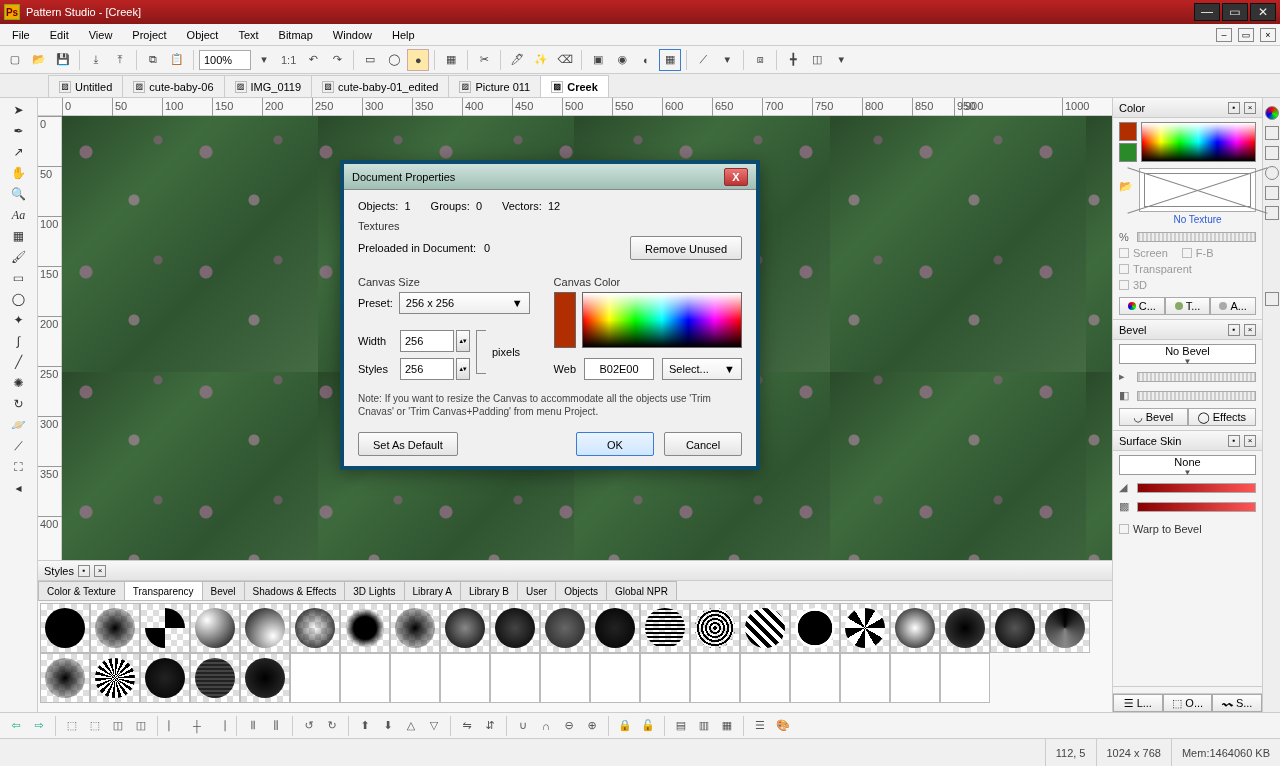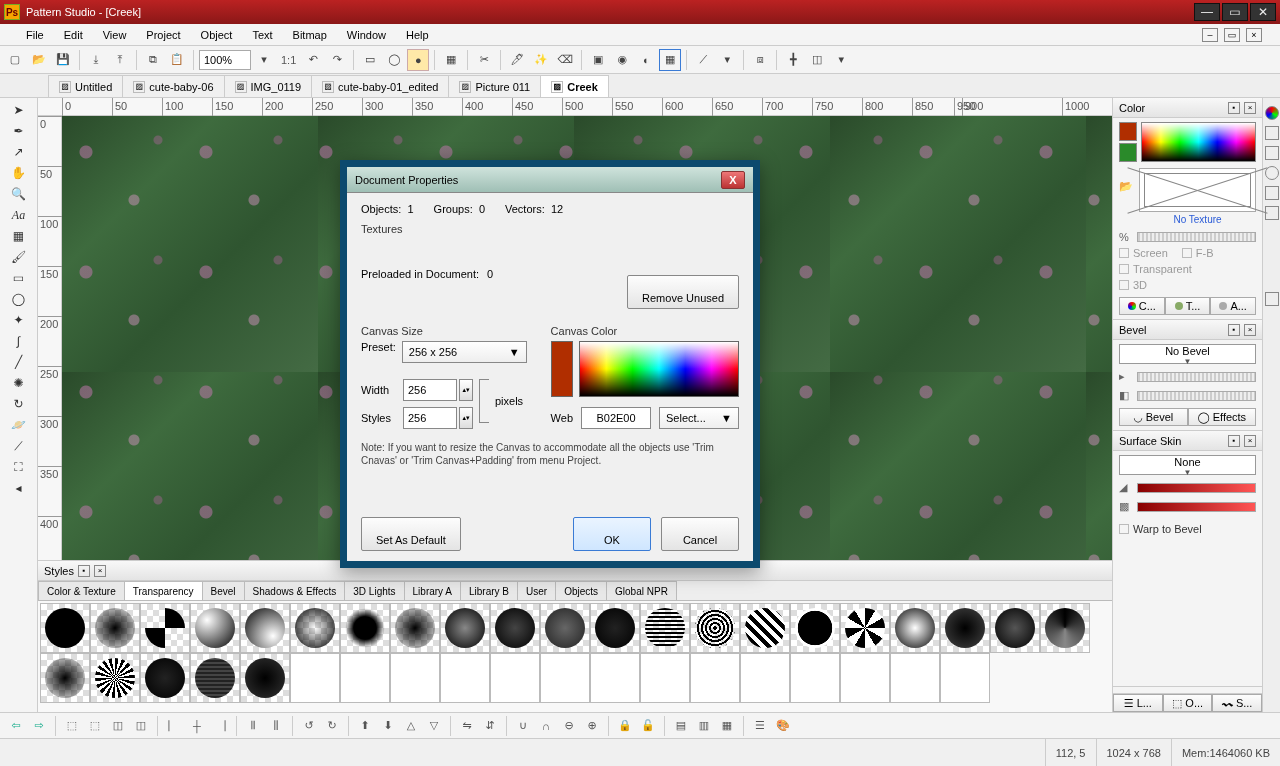--- a/index.html
+++ b/index.html
@@ -1,21 +1,21 @@
 <!DOCTYPE html>
 <html><head>
 <meta charset="utf-8">
 <style>
 * { box-sizing: border-box; margin: 0; padding: 0; font-family: "Segoe UI", Tahoma, sans-serif; font-size: 11px; }
 html, body { width: 1280px; height: 766px; overflow: hidden; background: #f0f0f0; }
 .titlebar { height: 24px; background: linear-gradient(#bb2222,#8a1717); display: flex; align-items: center; color: #fff; padding: 0 4px; }
 .titlebar .app-icon { width:16px;height:16px;background:#f7a400;border:1px solid #7a2;display:flex;align-items:center;justify-content:center;font-weight:bold;color:#600;font-size:10px;margin-right:6px;}
 .titlebar .title { flex:1; }
 .titlebar .wbtn { width:26px;height:18px;background:#333;border:1px solid #111;margin-left:2px;display:flex;align-items:center;justify-content:center;color:#eee;font-size:12px;cursor:pointer;}
-.menubar { height:22px; background:#f4f4f4; border-bottom:1px solid #ccc; display:flex; align-items:center; padding:0 18px; gap:4px;}
+.menubar { height:22px; background:#f4f4f4; border-bottom:1px solid #ccc; display:flex; align-items:center; padding:0 4px; gap:4px;}
 .menubar .mitem { padding:2px 8px; cursor:pointer; }
 .menubar .spacer { flex:1; }
 .menubar .mini { width:16px;height:14px;border:1px solid #888;margin-left:2px;display:flex;align-items:center;justify-content:center;font-size:9px;cursor:pointer;}
 .toolbar { height:28px; background:#f4f4f4; border-bottom:1px solid #ccc; display:flex; align-items:center; padding:0 4px; gap:2px;}
 .tbtn { width:22px;height:22px;border:1px solid transparent;display:flex;align-items:center;justify-content:center;cursor:pointer;color:#444;}
 .tsep { width:1px;height:20px;background:#ccc;margin:0 3px;}
 .zoom { width:52px;height:20px;border:1px solid #aaa;background:#fff;font-size:11px;padding:0 4px;}
 .tabrow { height:24px; background:#eee; border-bottom:1px solid #ccc; display:flex; align-items:flex-end; padding-left:48px; gap:0;}
 .dtab { height:22px; padding:0 10px; display:flex; align-items:center; gap:4px; background:#f0f0f0; border:1px solid #ccc; border-bottom:none; margin-right:-1px; cursor:pointer;}
 .dtab.active { background:#fff; font-weight:bold; }
@@ -72,36 +72,36 @@
 .stab.active{background:#fff;}
 .sgrid{flex:1;overflow:hidden;padding:2px;display:flex;flex-wrap:wrap;gap:0;align-content:flex-start;}
 .scell{width:50px;height:50px;border:1px solid #bbb;background:repeating-conic-gradient(#ddd 0 25%,#fff 0 50%) 0 0/12px 12px;display:flex;align-items:center;justify-content:center;}
 .scell .ball{width:40px;height:40px;border-radius:50%;}
 .bottombar{position:absolute;left:0;right:0;bottom:28px;height:26px;background:#f4f4f4;border-top:1px solid #ccc;display:flex;align-items:center;padding:0 6px;gap:3px;}
 .bb{width:20px;height:20px;border:1px solid transparent;display:flex;align-items:center;justify-content:center;cursor:pointer;color:#555;}
 .statusbar{position:absolute;left:0;right:0;bottom:0;height:28px;background:#f0f0f0;border-top:1px solid #ccc;display:flex;align-items:center;}
 .statusbar .cell{border-left:1px solid #ccc;height:100%;display:flex;align-items:center;padding:0 10px;color:#444;}
 .statusbar .grow{flex:1;}
 
-.dialog{position:absolute;left:340px;top:160px;width:420px;background:#f0f0f0;border:7px solid #0c4a6e;box-shadow:0 4px 18px rgba(0,0,0,.4);}
+.dialog{position:absolute;left:340px;top:160px;width:420px;background:#f0f0f0;border:4px solid #0c4a6e;box-shadow:0 4px 18px rgba(0,0,0,.4);}
 .dialog .dtitle{height:26px;background:linear-gradient(#cfe3dc,#9fbfb5);display:flex;align-items:center;padding:0 8px;border-bottom:1px solid #888;}
 .dialog .dtitle .dt{flex:1;}
 .dialog .dclose{width:24px;height:18px;background:linear-gradient(#e77,#b33);border:1px solid #833;color:#fff;display:flex;align-items:center;justify-content:center;font-weight:bold;cursor:pointer;border-radius:2px;}
 .dialog .dbody{padding:10px 14px;}
 .drow{display:flex;gap:20px;margin-bottom:8px;}
 .fieldset-label{color:#333;margin:6px 0 4px;}
 .dcols{display:flex;gap:24px;}
 .col{flex:1;}
 .dsel{height:22px;border:1px solid #888;background:linear-gradient(#fff,#eee);display:flex;align-items:center;justify-content:space-between;padding:0 6px;cursor:pointer;}
 .dinp{width:54px;height:22px;border:1px solid #888;background:#fff;padding:0 4px;}
 .spin{display:flex;align-items:center;gap:2px;margin-top:6px;}
 .spin .sp{width:14px;height:22px;border:1px solid #888;background:linear-gradient(#fff,#ddd);display:flex;align-items:center;justify-content:center;font-size:7px;cursor:pointer;}
 .note{font-size:10px;color:#444;margin-top:12px;line-height:13px;}
 .dbtns{display:flex;gap:10px;margin-top:14px;align-items:center;}
-.dbtn{height:24px;padding:16px 14px;border:1px solid #888;background:linear-gradient(#fdfdfd,#e4e4e4);cursor:pointer;border-radius:2px;margin-top:36px;}
+.dbtn{height:24px;padding:6px 14px;border:1px solid #888;background:linear-gradient(#fdfdfd,#e4e4e4);cursor:pointer;border-radius:2px;}
 .dbtn.primary{border-color:#3a7bd5;background:linear-gradient(#eaf4ff,#cfe6ff);}
 .ccolor{display:flex;gap:6px;}
 .ccolor .cur{width:22px;height:56px;background:#B02E00;border:1px solid #666;}
 .ccolor .spec{flex:1;height:56px;background:linear-gradient(to bottom,rgba(255,255,255,1),rgba(255,255,255,0) 50%,rgba(0,0,0,0) 50%,rgba(0,0,0,1)),linear-gradient(to right,#f00,#ff0,#0f0,#0ff,#00f,#f0f,#f00);border:1px solid #666;}
 .webrow{display:flex;align-items:center;gap:8px;margin-top:10px;}
 .webrow .winp{width:70px;height:22px;border:1px solid #888;background:#fff;padding:0 4px;text-align:center;}
 </style>
 </head>
 <body>
 
@@ -641,21 +641,21 @@
     <div class="fieldset-label">Textures</div>
     <div style="display:flex;align-items:center;gap:8px;">
       <span>Preloaded in Document:</span>
       <span>0</span>
       <span style="flex:1;"></span>
       <button class="dbtn">Remove Unused</button>
     </div>
     <div class="dcols" style="margin-top:10px;">
       <div class="col">
         <div class="fieldset-label">Canvas Size</div>
-        <div style="display:flex;align-items:flex-start;gap:6px;">
+        <div style="display:flex;align-items:center;gap:6px;">
           <span>Preset:</span>
           <div class="dsel" style="flex:1;">
               <span>256 x 256</span>
               <span class="arr">▼</span>
             </div>
         </div>
         <div style="display:flex;align-items:center;gap:6px;margin-top:10px;">
           <div>
             <div class="spin">
                 <span style="width:40px;">Width</span>

